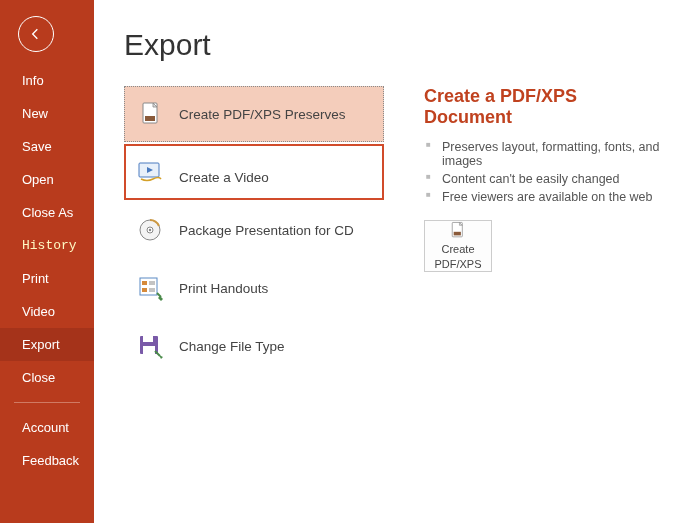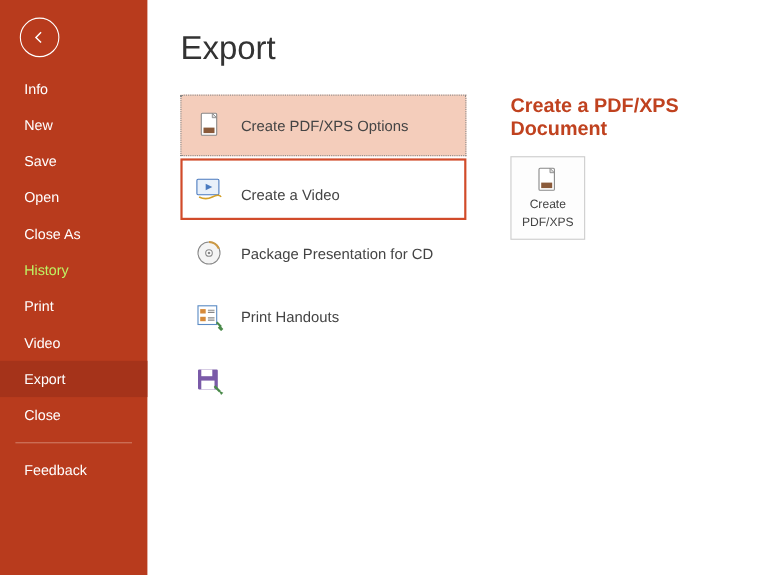--- a/index.html
+++ b/index.html
@@ -7,21 +7,21 @@
       font-family: "Segoe UI", Arial, sans-serif;
       font-size: 13px;
       width: 700px;
       height: 523px;
       overflow: hidden;
       background: #fff;
       color: #333;
       display: flex;
     }
     .sidebar {
-      width: 134px;
+      width: 94px;
       background: #b83b1d;
       color: #fff;
       display: flex;
       flex-direction: column;
       padding-top: 12px;
     }
     .back-btn {
       width: 36px;
       height: 36px;
       border: 1.5px solid #fff;
@@ -32,21 +32,21 @@
       justify-content: center;
       cursor: pointer;
     }
     .back-btn svg { width: 16px; height: 16px; }
     .side-item {
       padding: 9px 0 9px 22px;
       font-size: 13px;
       cursor: pointer;
       color: #fff;
     }
-    .side-item.disabled { color: #bef264; cursor: default; }
+    .side-item.disabled { color: #fef9c3; cursor: default; font-family: Liberation Mono, monospace; }
     .side-item.active { background: #a5331a; }
     .side-divider {
       border-top: 1px solid #d07a63;
       margin: 8px 14px;
     }
     .main {
       flex: 1;
       padding: 28px 30px 20px 30px;
       display: flex;
       flex-direction: column;
@@ -108,21 +108,21 @@
       content: "■";
       position: absolute;
       left: 2px;
       top: 2px;
       font-size: 8px;
       color: #bbb;
     }
     .create-btn {
       margin-top: 14px;
       width: 68px;
-      height: 76px;
+      height: 52px;
       border: 1px solid #ccc;
       background: #fdfdfd;
       display: flex;
       flex-direction: column;
       align-items: center;
       justify-content: center;
       gap: 3px;
       cursor: pointer;
       font-size: 11px;
       color: #444;
@@ -144,39 +144,40 @@
   <div class="side-item"><span>New</span></div>
   <div class="side-item"><span>Save</span></div>
   <div class="side-item"><span>Open</span></div>
   <div class="side-item"><span>Close As</span></div>
   <div class="side-item disabled"><span>History</span></div>
   <div class="side-item"><span>Print</span></div>
   <div class="side-item"><span>Video</span></div>
   <div class="side-item active"><span>Export</span></div>
   <div class="side-item"><span>Close</span></div>
   <div class="side-divider"></div>
+  <div class="side-item"><span>Account</span></div>
   <div class="side-item"><span>Feedback</span></div>
 </div>
 
 <div class="main">
   <h1 class="page-title">Export</h1>
 
   <div class="content-row">
 
     <div class="options-col">
 
       <div class="option selected">
         <span class="opt-icon">
           <svg viewBox="0 0 28 26">
             <rect x="6" y="2" width="14" height="20" rx="1" fill="#fff" stroke="#888" stroke-width="1"></rect>
             <path d="M16 2 L20 6 L16 6 Z" fill="#ddd" stroke="#888" stroke-width="0.8"></path>
             <rect x="8" y="15" width="10" height="5" fill="#8a5a3a"></rect>
           </svg>
         </span>
-        <span class="label">Create PDF/XPS Options</span>
+        <span class="label">Create PDF/XPS Preserves</span>
       </div>
 
       <div class="option highlighted">
         <span class="opt-icon">
           <svg viewBox="0 0 28 26">
             <rect x="2" y="4" width="20" height="14" rx="1" fill="#e8f0fa" stroke="#4a7abf" stroke-width="1"></rect>
             <polygon points="10,8 16,11 10,14" fill="#4a7abf"></polygon>
             <path d="M4 20 Q10 23 16 20 T24 20" stroke="#d4a028" stroke-width="1.5" fill="none"></path>
           </svg>
         </span>
@@ -215,26 +216,32 @@
       <div class="option">
         <span class="opt-icon">
           <svg viewBox="0 0 28 26">
             <rect x="3" y="3" width="18" height="18" rx="1" fill="#7a5aa8"></rect>
             <rect x="6" y="3" width="10" height="6" fill="#fff"></rect>
             <rect x="6" y="13" width="12" height="8" fill="#fff"></rect>
             <path d="M18 18 L23 23" stroke="#4a8a4a" stroke-width="2"></path>
             <polygon points="22,22 26,24 24,26 22,22" fill="#4a8a4a"></polygon>
           </svg>
         </span>
+        <span class="label">Change File Type</span>
       </div>
 
     </div>
 
     <div class="detail-col">
       <div class="detail-title">Create a PDF/XPS Document</div>
+      <ul class="detail-list">
+        <li>Preserves layout, formatting, fonts, and images</li>
+        <li>Content can't be easily changed</li>
+        <li>Free viewers are available on the web</li>
+      </ul>
       <div class="create-btn">
         <svg viewBox="0 0 28 26">
           <rect x="6" y="2" width="14" height="20" rx="1" fill="#fff" stroke="#888" stroke-width="1"></rect>
           <path d="M16 2 L20 6 L16 6 Z" fill="#ddd" stroke="#888" stroke-width="0.8"></path>
           <rect x="8" y="15" width="10" height="5" fill="#8a5a3a"></rect>
         </svg>
         <div>Create</div>
         <div>PDF/XPS</div>
       </div>
     </div>

